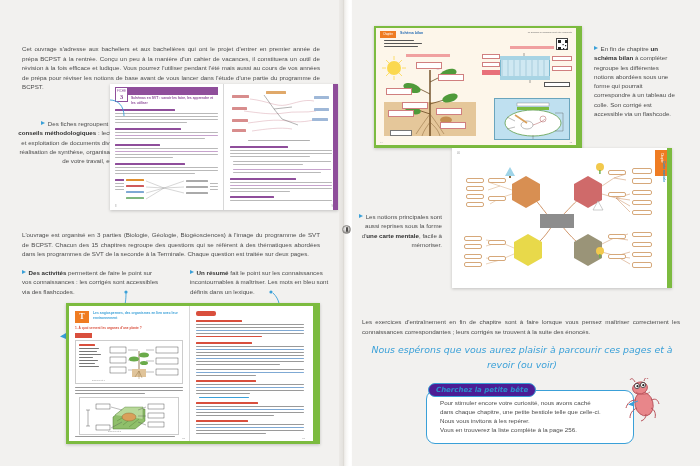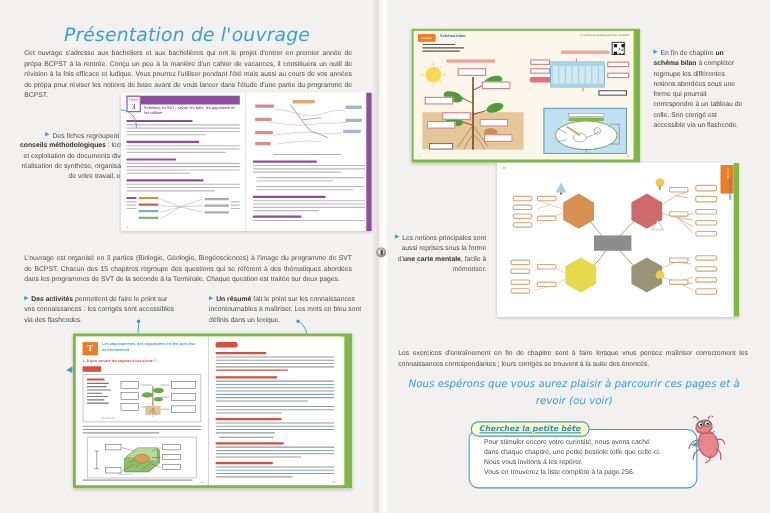--- a/index.html
+++ b/index.html
@@ -119,46 +119,44 @@
   .infobox {
     position: absolute;
     border: 1.3px solid #3aa0d8;
     border-radius: 9px;
     background: #ffffff;
   }
   .infobox-tab {
     position: absolute;
     border: 1.3px solid #3aa0d8;
     border-radius: 7px;
-    background: #fef9c3;
+    background: #4c1d95;
     font-family: "DejaVu Sans", sans-serif;
     font-style: italic;
     font-weight: bold;
     font-size: 7px;
     color: #2b8fcb;
     padding: 1.5px 7px 2px 7px;
     white-space: nowrap;
-    text-decoration: underline;
   }
   .infobox-text {
     position: absolute;
     font-size: 6.2px;
     line-height: 9.3px;
     color: #4c4c4c;
   }
   .bug { position: absolute; }
 </style>
 </head>
 <body>
 
 <div class="book">
 
   <div class="page page-left">
 
-    <div class="title">Présentation de l'ouvrage</div>
 
     <div class="body-text" style="left:22px; top:44px; width:298px;">Cet ouvrage s'adresse aux bacheliers et aux bachelières qui ont le projet d'entrer en premier année de prépa BCPST à la rentrée. Conçu un peu à la manière d'un cahier de vacances, il constituera un outil de révision à la fois efficace et ludique. Vous pourrez l'utiliser pendant l'été mais aussi au cours de vos années de prépa pour réviser les notions de base avant de vous lancer dans l'étude d'une partie du programme de BCPST.</div>
 
     <div class="callout ta-right" style="left:16px; top:119px; width:104px;">
       <span class="tri"></span><span>Des fiches regroupent des</span>
       <b>conseils méthodologiques</b>
       <span>: lecture et exploitation de documents divers, réalisation de synthèse, organisation de votre travail, etc.).</span>
     </div>
 
     <div class="thumb" style="left:110px; top:84px; width:228px; height:126px;">

